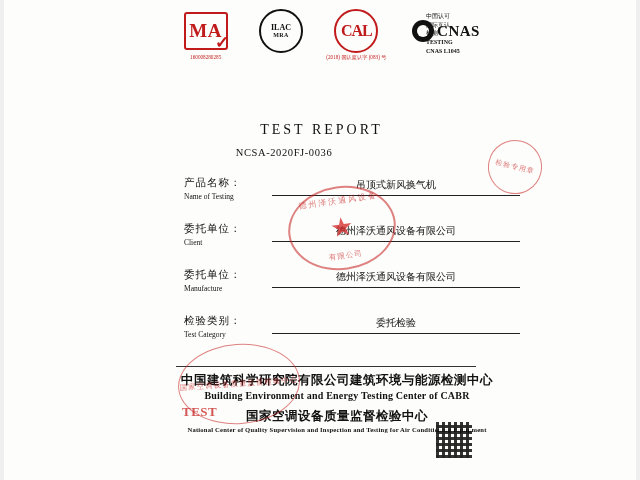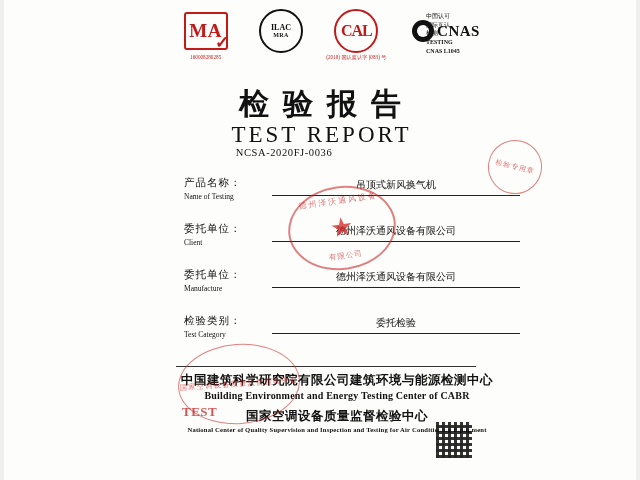--- a/index.html
+++ b/index.html
@@ -161,21 +161,21 @@
     font-weight: bold;
     font-family: "DejaVu Serif", serif;
     color: #111;
   }
   .title-en {
     position: absolute;
     top: 122px;
     left: 0;
     width: 640px;
     text-align: center;
-    font-size: 23px;
+    font-size: 14px;
     letter-spacing: 3px;
     text-indent: 3px;
     color: #111;
   }
   .report-no {
     position: absolute;
     top: 147px;
     left: 0;
     width: 568px;
     text-align: center;
@@ -415,21 +415,20 @@
   </div>
 
   <div class="cnas-info" style="position:absolute; left:426px; top:12px;">
     <div>中国认可</div>
     <div>国际互认</div>
     <div>检测</div>
     <div class="bold">TESTING</div>
     <div class="bold">CNAS L1045</div>
   </div>
 
-  <div class="title-cn">检验报告</div>
   <div class="title-en">TEST REPORT</div>
   <div class="report-no">NCSA-2020FJ-0036</div>
 
   <div class="fields">
 
     <div class="field-row">
       <div class="field-label">
         <div class="label-cn">产品名称：</div>
         <div class="label-en">Name of Testing</div>
       </div>

